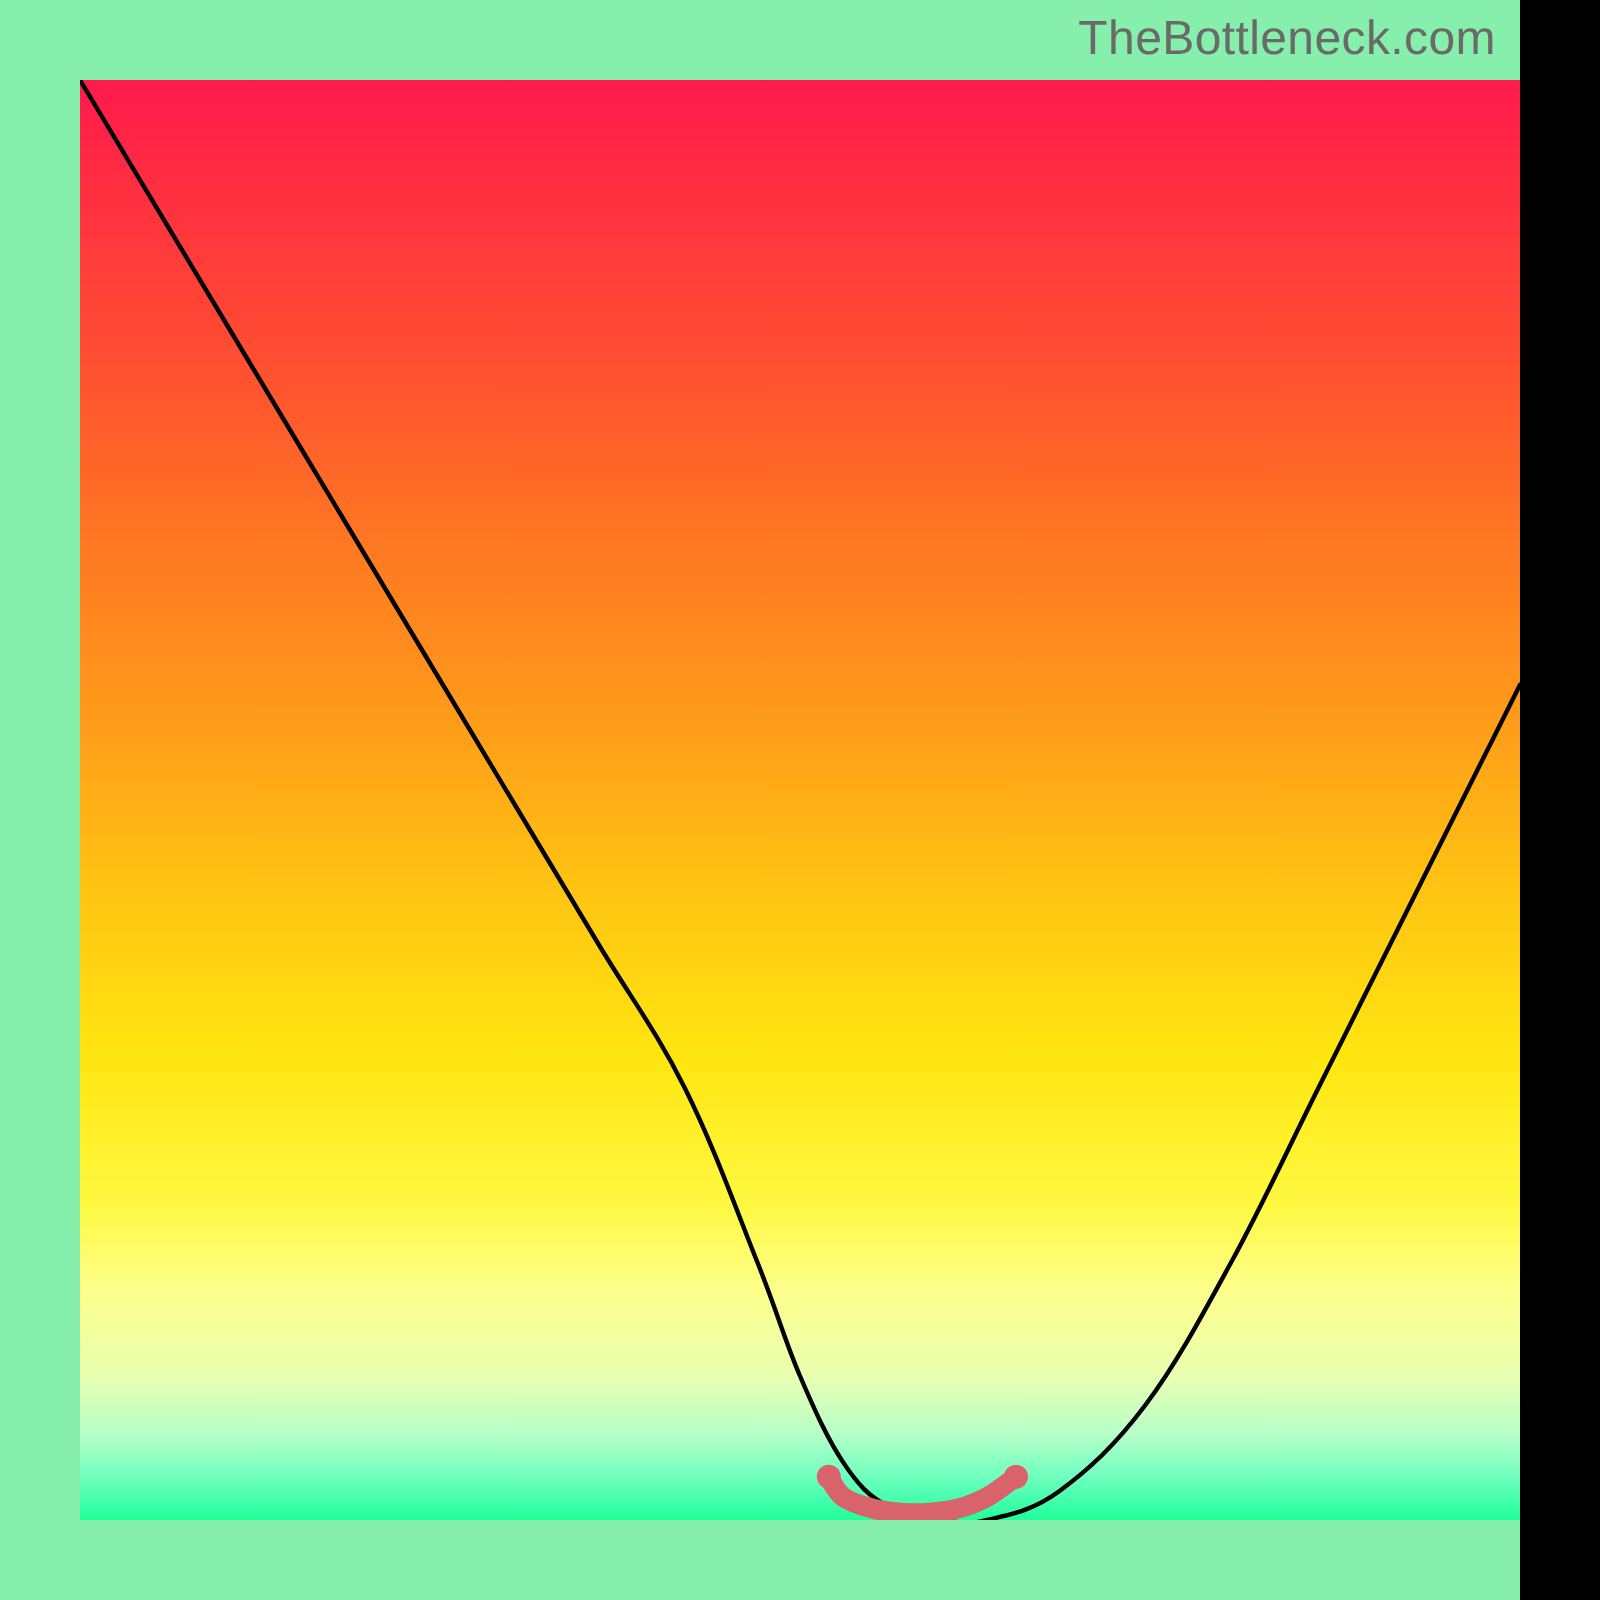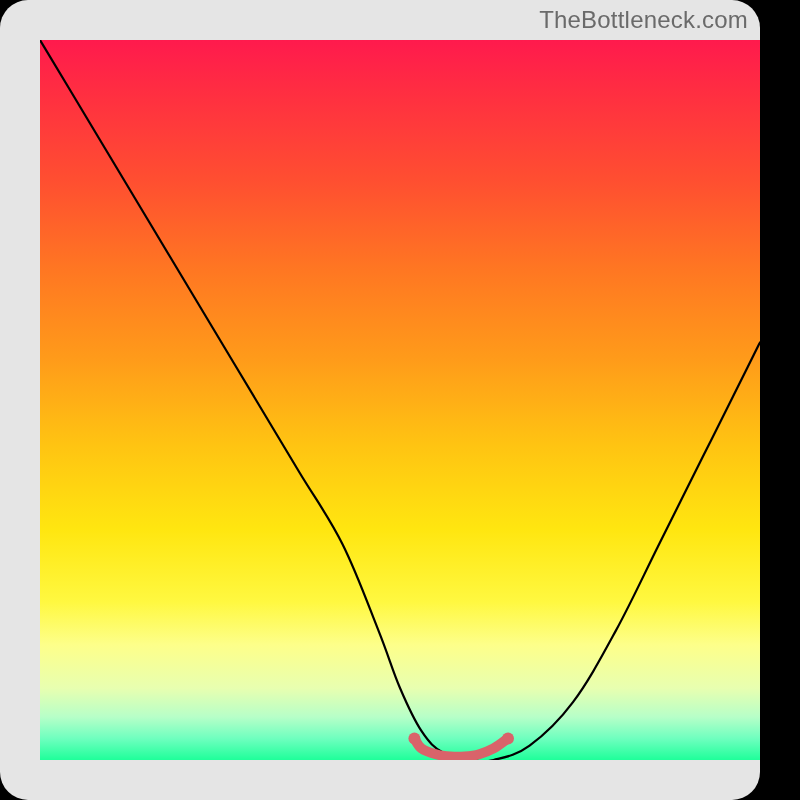--- a/index.html
+++ b/index.html
@@ -10,22 +10,21 @@
     background: #000;
     overflow: hidden;
     font-family: Arial, Helvetica, sans-serif;
   }
   .frame {
     position: absolute;
     left: 0;
     top: 0;
     width: 760px;
     height: 800px;
-    background: #e5e5e5;
-    border-radius: 28px;
+    background: #86efac;
   }
   .plot-area {
     position: absolute;
     left: 40px;
     top: 40px;
     width: 720px;
     height: 720px;
     background: linear-gradient(to bottom,
       #ff1a4d 0%,
       #ff3040 8%,

